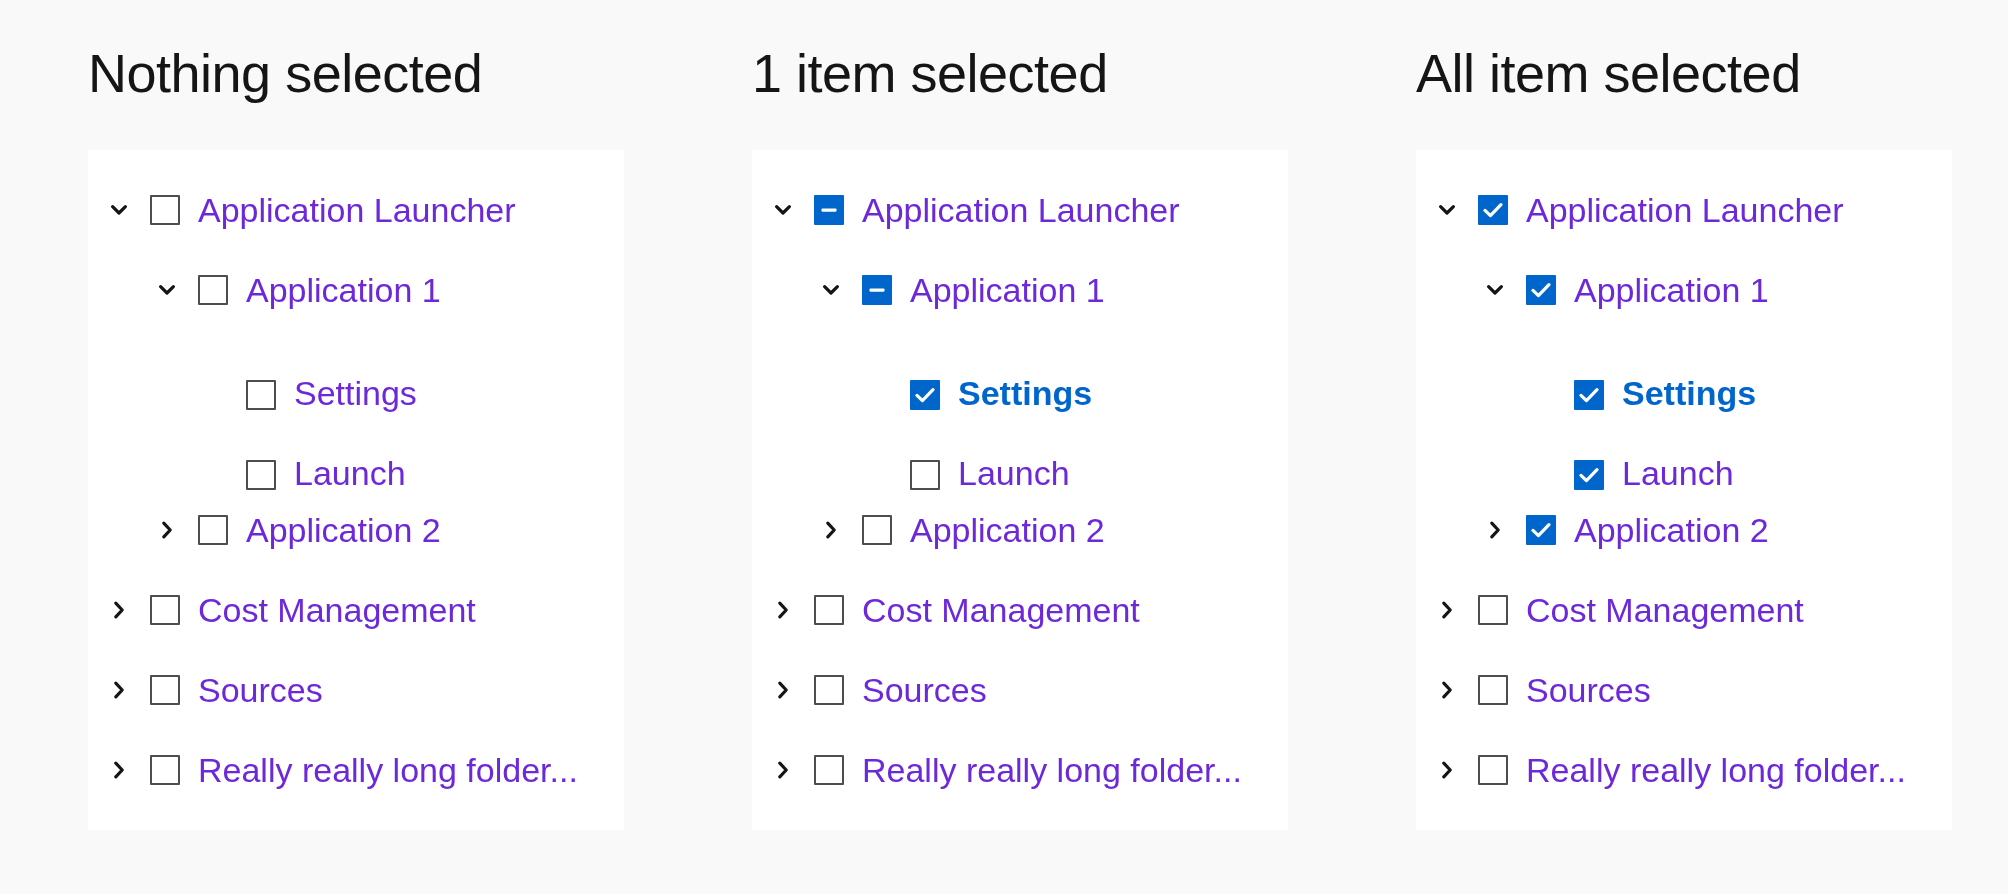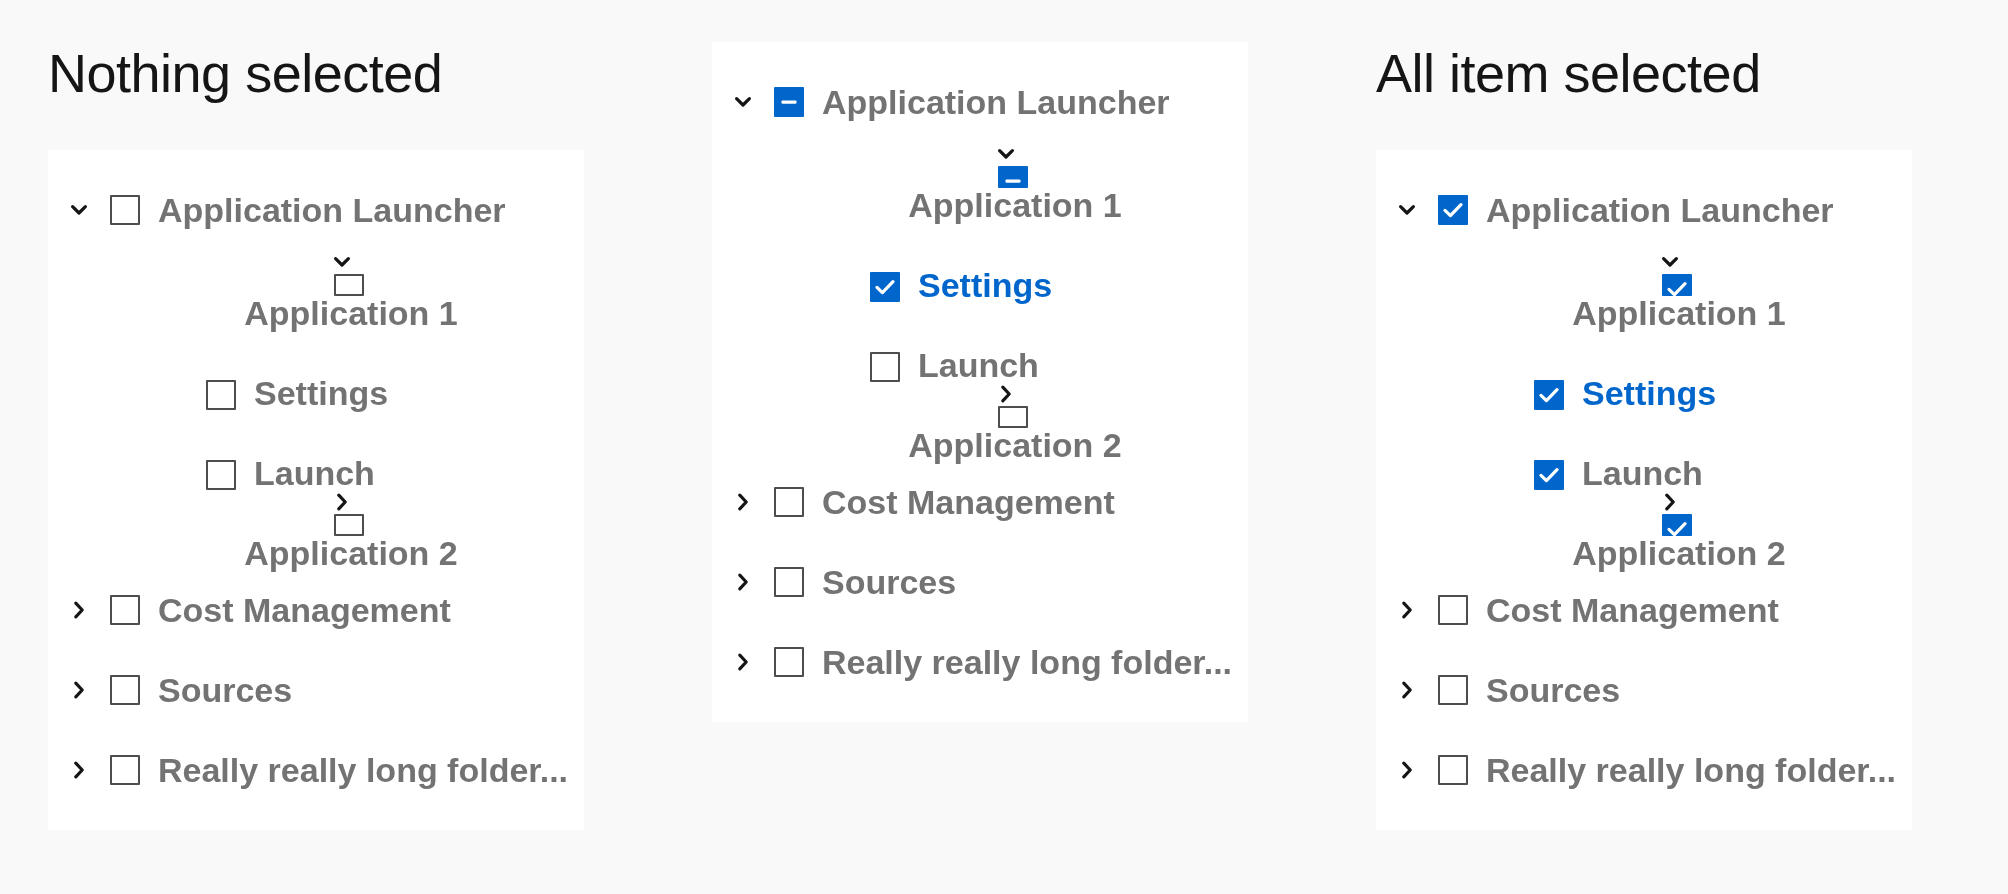--- a/index.html
+++ b/index.html
@@ -19,21 +19,21 @@
     height: 894px;
     display: flex;
     align-items: flex-start;
     padding-top: 42px;
     box-sizing: border-box;
   }
   .panel {
     position: relative;
     box-sizing: border-box;
   }
-  .panel-1 { margin-left: 48px; width: 536px; }
+  .panel-1 { margin-left: 88px; width: 536px; }
   .panel-2 { margin-left: 128px; width: 536px; }
   .panel-3 { margin-left: 128px; width: 536px; }
 
   .panel-title {
     font-size: 54px;
     font-weight: 400;
     letter-spacing: -0.5px;
     color: #151515;
     line-height: 1.18;
     margin: 0 0 44px 0;
@@ -50,21 +50,21 @@
   .tree-row {
     display: flex;
     align-items: center;
     height: 80px;
     box-sizing: border-box;
     padding-right: 10px;
   }
 
   
   .lvl-0 { padding-left: 14px; }
-  .lvl-1 { padding-left: 62px; flex-direction: column; }
+  .lvl-1 { padding-left: 62px; }
   .lvl-2 { padding-left: 110px; align-items: flex-end; }
 
   .toggle {
     width: 34px;
     min-width: 34px;
     height: 34px;
     display: flex;
     align-items: center;
     justify-content: center;
     cursor: pointer;
@@ -95,23 +95,23 @@
     position: absolute;
     left: 0;
     top: 0;
     display: block;
   }
 
   .row-label {
     margin-left: 18px;
     font-size: 34px;
     line-height: 1;
-    color: #737373;
+    color: #6d28d9;
     white-space: nowrap;
-    font-weight: 700;
+    font-weight: 400;
   }
   .row-label.sel {
     color: var(--accent, #0066cc);
     font-weight: 700;
   }
 </style>
 </head>
 <body style="background: rgb(249, 249, 249);">
 
 <div class="board">
@@ -180,20 +180,21 @@
               <path d="M7.8 4.2 L14.2 11.0 L7.8 17.8" fill="none" stroke="#151515" stroke-width="3.2" stroke-linecap="round" stroke-linejoin="round"></path>
             </svg>
           </span>
           <span class="cbx unchecked"></span>
           <span class="row-label">Really really long folder...</span>
         </div>
       </div>
   </div>
 
   <div class="panel panel-2">
+    <h1 class="panel-title">1 item selected</h1>
     <div class="tree">
         <div class="tree-row lvl-0">
           <span class="toggle">
             <svg width="22" height="22" viewBox="0 0 22 22">
               <path d="M4.6 7.6 L11 14.0 L17.4 7.6" fill="none" stroke="#151515" stroke-width="3.2" stroke-linecap="round" stroke-linejoin="round"></path>
             </svg>
           </span>
           <span class="cbx indeterminate">
             <span style="position: absolute; left: 0px; top: 0px;">
               <svg width="26" height="26" viewBox="0 0 26 26">

